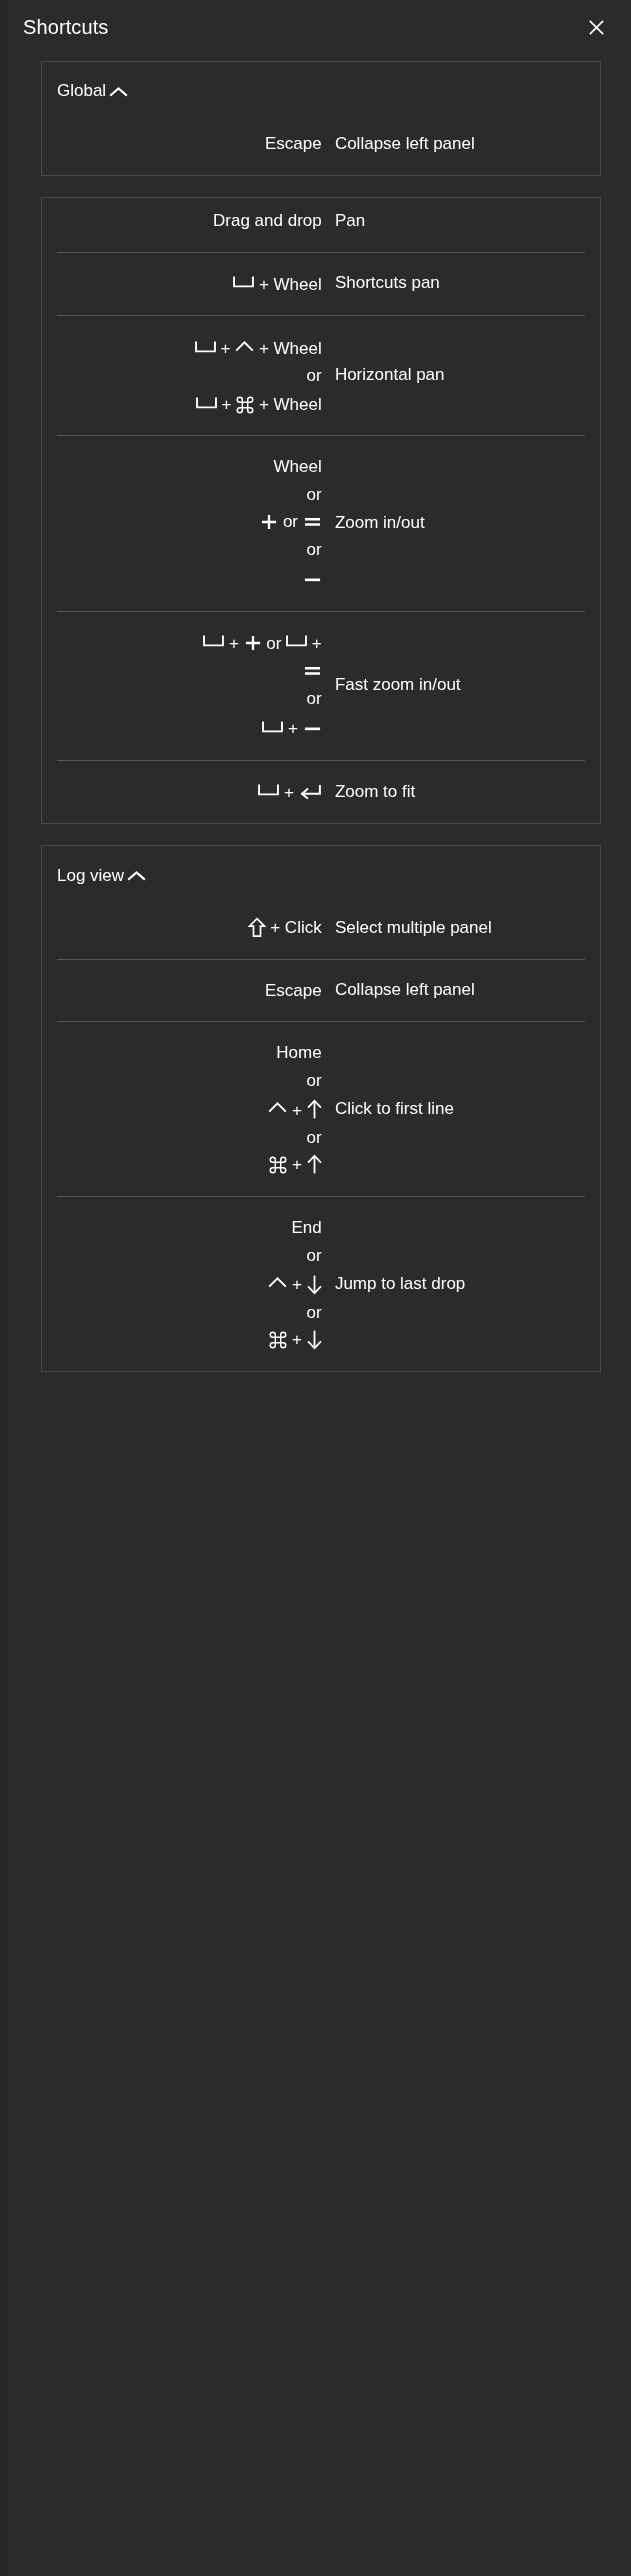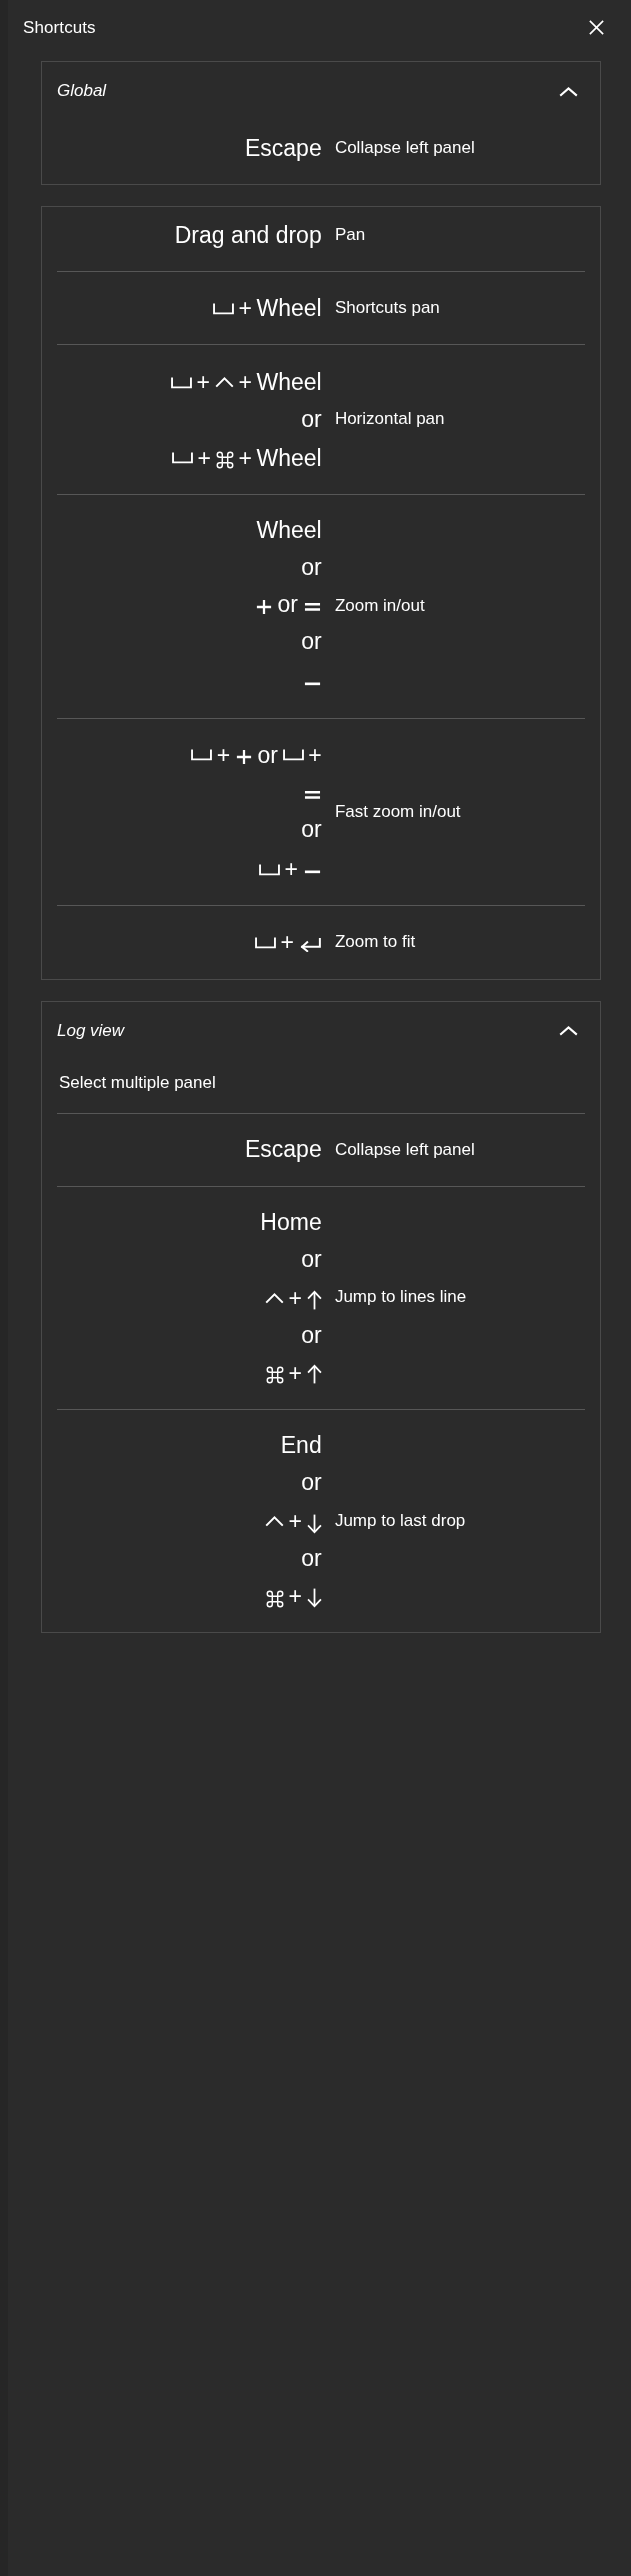--- a/index.html
+++ b/index.html
@@ -31,21 +31,21 @@
   
   .header {
     position: relative;
     height: 55px;
     padding: 0 21px 0 23px;
     display: flex;
     align-items: center;
     justify-content: space-between;
   }
   .header-title {
-    font-size: 17px;
+    font-size: 20px;
     color: #ffffff;
     letter-spacing: 0.1px;
   }
   .close-btn {
     width: 28px; height: 28px;
     display: flex; align-items: center; justify-content: center;
     cursor: pointer;
   }
   .close-btn svg { display: block; }
 
@@ -57,23 +57,21 @@
     background: #2b2b2b;
     margin-bottom: 21px;
   }
   .card:last-child { margin-bottom: 0; }
 
   .card-header {
     height: 59px;
     padding: 0 19px 0 15px;
     display: flex;
     align-items: center;
-    justify-content: space-between;
     cursor: pointer;
-    font-style: italic;
   }
   .card-title {
     font-size: 17px;
     color: #ffffff;
   }
   .chev { width: 24.6px; height: 24.6px; display: flex; align-items: center; justify-content: center; }
   .chev svg { display: block; }
 
   .card-body { padding: 0 15px; }
 
@@ -84,21 +82,21 @@
     padding: 17px 0;
     border-top: 0.9px solid #575757;
   }
   .row.first { border-top: none; padding-top: 9.4px; }
 
   .row-keys {
     width: 276px;
     flex: 0 0 276px;
     text-align: right;
     padding-right: 11.3px;
-    font-size: 23px;
+    font-size: 17px;
     color: #ffffff;
     line-height: 1.62;
   }
   .row-desc {
     flex: 1 1 auto;
     font-size: 17px;
     color: #ffffff;
     line-height: 1.56;
     padding-left: 1.9px;
   }
@@ -272,20 +270,26 @@
         <div class="card-title">Log view</div>
         <div class="chev">
           <svg width="19" height="11.3" viewBox="0 0 20 12" aria-hidden="true">
             <path d="M2 9.5 L10 2.5 L18 9.5" stroke="#ffffff" stroke-width="2.2" fill="none" stroke-linecap="square"></path>
           </svg>
         </div>
       </div>
       <div class="card-body">
 
         <div class="row first">
+          <div class="row-keys">
+            <span class="g g-shift">
+              <svg width="18" height="21" viewBox="0 0 19 22" aria-hidden="true">
+                <path d="M9.5 1.6 L17.4 9.6 L13.2 9.6 L13.2 20.2 L5.8 20.2 L5.8 9.6 L1.6 9.6 Z" stroke="#ffffff" stroke-width="1.8" fill="none" stroke-linejoin="miter"></path>
+              </svg></span><span class="sep"></span><span>+</span><span class="sep"></span><span>Click</span>
+          </div>
           <div class="row-desc">Select multiple panel</div>
         </div>
 
         <div class="row">
           <div class="row-keys">
             <span>Escape</span>
           </div>
           <div class="row-desc">Collapse left panel</div>
         </div>
 
@@ -308,21 +312,21 @@
                          M7 7 L7 4.2 A2.8 2.8 0 1 0 4.2 7 Z
                          M13 7 L15.8 7 A2.8 2.8 0 1 0 13 4.2 Z
                          M13 13 L13 15.8 A2.8 2.8 0 1 0 15.8 13 Z
                          M7 13 L4.2 13 A2.8 2.8 0 1 0 7 15.8 Z" stroke="#ffffff" stroke-width="1.6" fill="none" stroke-linejoin="round"></path>
               </svg></span><span class="sep"></span><span>+</span><span class="sep"></span><span class="g g-up">
               <svg width="15" height="21" viewBox="0 0 16 22" aria-hidden="true">
                 <path d="M8 20.5 L8 2" stroke="#ffffff" stroke-width="1.9" fill="none"></path>
                 <path d="M1.8 8.2 L8 1.8 L14.2 8.2" stroke="#ffffff" stroke-width="1.9" fill="none" stroke-linecap="square"></path>
               </svg></span></span>
           </div>
-          <div class="row-desc">Jump to lines line</div>
+          <div class="row-desc">Click to first line</div>
         </div>
 
         <div class="row">
           <div class="row-keys">
             <span class="or-line">End</span>
             <span class="or-line">or</span>
             <span class="or-line"><span class="g g-ctrl">
               <svg width="19" height="12.3" viewBox="0 0 20 13" aria-hidden="true">
                 <path d="M2 10.5 L10 2.5 L18 10.5" stroke="#ffffff" stroke-width="2.1" fill="none" stroke-linecap="square"></path>
               </svg></span><span class="sep"></span><span>+</span><span class="sep"></span><span class="g g-dn">

